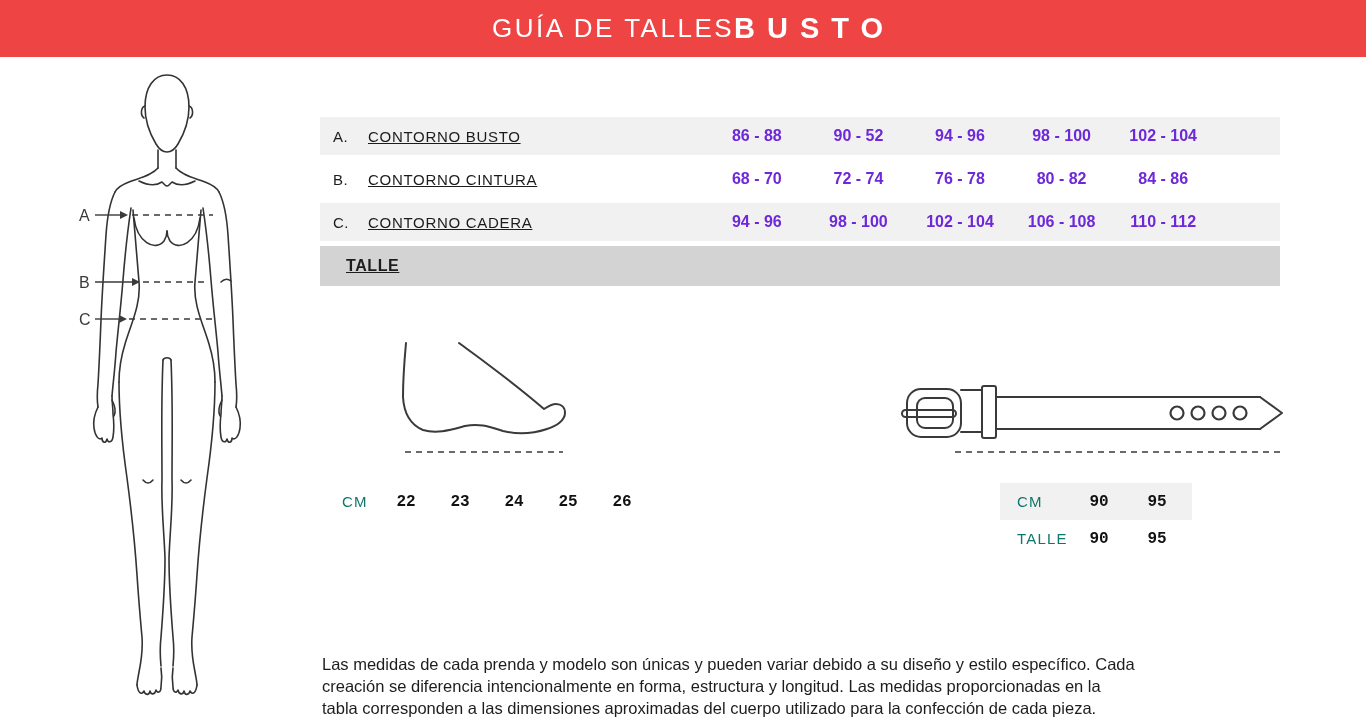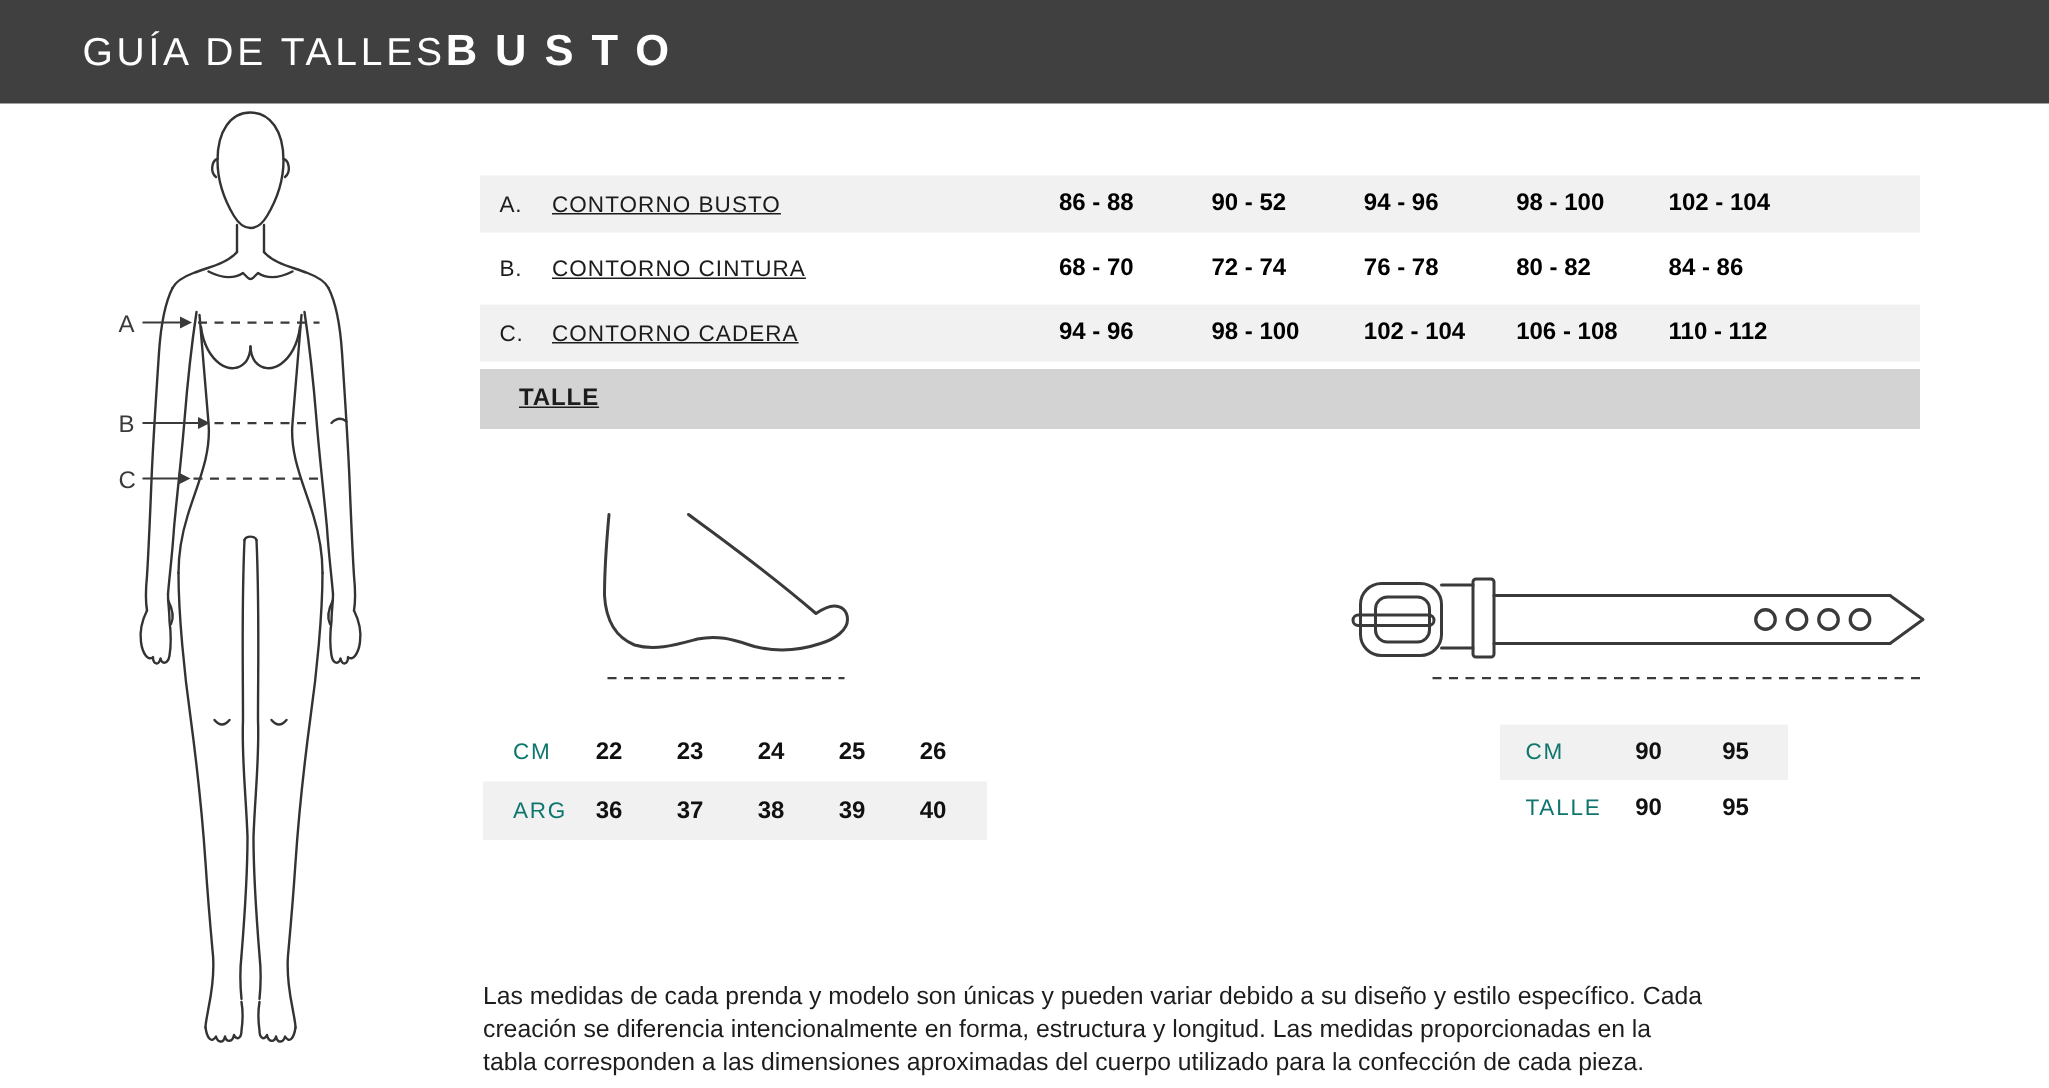--- a/index.html
+++ b/index.html
@@ -1,21 +1,21 @@
 <!DOCTYPE html>
 <html><head>
 <meta charset="utf-8">
 <style>
   html,body{margin:0;padding:0;background:#fff;}
   body{width:1366px;height:725px;position:relative;overflow:hidden;
        font-family:"Liberation Sans","DejaVu Sans",sans-serif;color:#1c1c1c;}
 
   
-  .header{position:absolute;left:0;top:0;width:1366px;height:69px;background:#404040;
-          display:flex;align-items:center;justify-content:flex-start;
+  .header{position:absolute;left:0;top:0;width:1366px;height:57px;background:#ef4444;
+          display:flex;align-items:center;justify-content:center;
           padding:0 46px 0 55px;box-sizing:border-box;}
   .header .title{color:#fff;font-size:26px;font-weight:300;letter-spacing:2.5px;}
   .header .brand{color:#fff;font-size:29px;font-weight:700;letter-spacing:12px;margin-right:-12px;}
 
   
   .fig-svg{position:absolute;left:55px;top:60px;width:210px;height:655px;}
   .foot-svg{position:absolute;left:395px;top:335px;width:185px;height:125px;}
   .belt-svg{position:absolute;left:900px;top:380px;width:390px;height:80px;}
   .sketch{stroke:#333;stroke-width:1.6;fill:none;stroke-linecap:round;stroke-linejoin:round;}
   .sketch2{stroke:#3a3a3a;stroke-width:2;fill:none;stroke-linecap:round;stroke-linejoin:round;}
@@ -24,34 +24,34 @@
 
   
   .size-table{position:absolute;left:320px;top:117px;width:960px;}
   .st-row{height:38px;margin-bottom:5px;display:flex;align-items:center;font-size:15px;}
   .st-row.gray{background:#f1f1f1;}
   .st-row.dark{background:#d3d3d3;height:40px;}
   .st-key{width:35px;padding-left:13px;letter-spacing:.5px;}
   .st-label{flex:1;letter-spacing:.7px;text-decoration:underline;}
   .st-label.bold{font-weight:700;font-size:16px;letter-spacing:.6px;}
   .st-vals{display:flex;width:508px;margin-right:66px;}
-  .st-vals span{flex:1;text-align:left;font-weight:700;font-size:16px;color:#000000;}
+  .st-vals span{flex:1;text-align:center;font-weight:700;font-size:16px;color:#6d28d9;}
 
   
   .mini-table{position:absolute;}
   .shoe-table{left:322px;top:482px;width:336px;}
   .belt-table{left:1000px;top:483px;width:192px;}
   .mini-row{display:flex;align-items:center;font-size:15px;}
   .shoe-table .mini-row{height:39px;}
   .belt-table .mini-row{height:37px;}
   .mini-row.gray{background:#f1f1f1;}
   .mini-lbl{color:#0f766e;letter-spacing:1.2px;}
   .shoe-table .mini-lbl{width:57px;padding-left:20px;box-sizing:border-box;}
   .belt-table .mini-lbl{width:70px;padding-left:17px;box-sizing:border-box;}
-  .mini-val{text-align:center;font-weight:700;font-size:16px;color:#111;}
+  .mini-val{text-align:center;font-weight:700;font-size:16px;color:#111;font-family:Liberation Mono, monospace;}
   .shoe-table .mini-val{width:54px;}
   .belt-table .mini-val{width:58px;}
 
   
   .note{position:absolute;left:322px;top:636px;width:980px;font-size:16.5px;
         line-height:22px;color:#1d1d1d;white-space:pre-line;}
 </style>
 </head>
 <body>
 
@@ -168,28 +168,20 @@
 </svg>
 
 <div class="mini-table shoe-table">
     <div class="mini-row ">
       <span class="mini-lbl">CM</span>
       <span class="mini-val">22</span>
       <span class="mini-val">23</span>
       <span class="mini-val">24</span>
       <span class="mini-val">25</span>
       <span class="mini-val">26</span>
-    </div>
-    <div class="mini-row gray">
-      <span class="mini-lbl">ARG</span>
-      <span class="mini-val">36</span>
-      <span class="mini-val">37</span>
-      <span class="mini-val">38</span>
-      <span class="mini-val">39</span>
-      <span class="mini-val">40</span>
     </div>
   </div>
 
 <svg class="belt-svg" viewBox="0 0 390 80">
   <g class="sketch2">
     <rect x="7" y="9" width="54" height="48" rx="14"></rect>
     <rect x="17" y="18" width="36" height="30" rx="8"></rect>
     <rect x="2" y="30" width="54" height="7" rx="3.5"></rect>
     <path d="M61,10 H82 M61,52 H82"></path>
     <rect x="82" y="6" width="14" height="52" rx="2"></rect>

